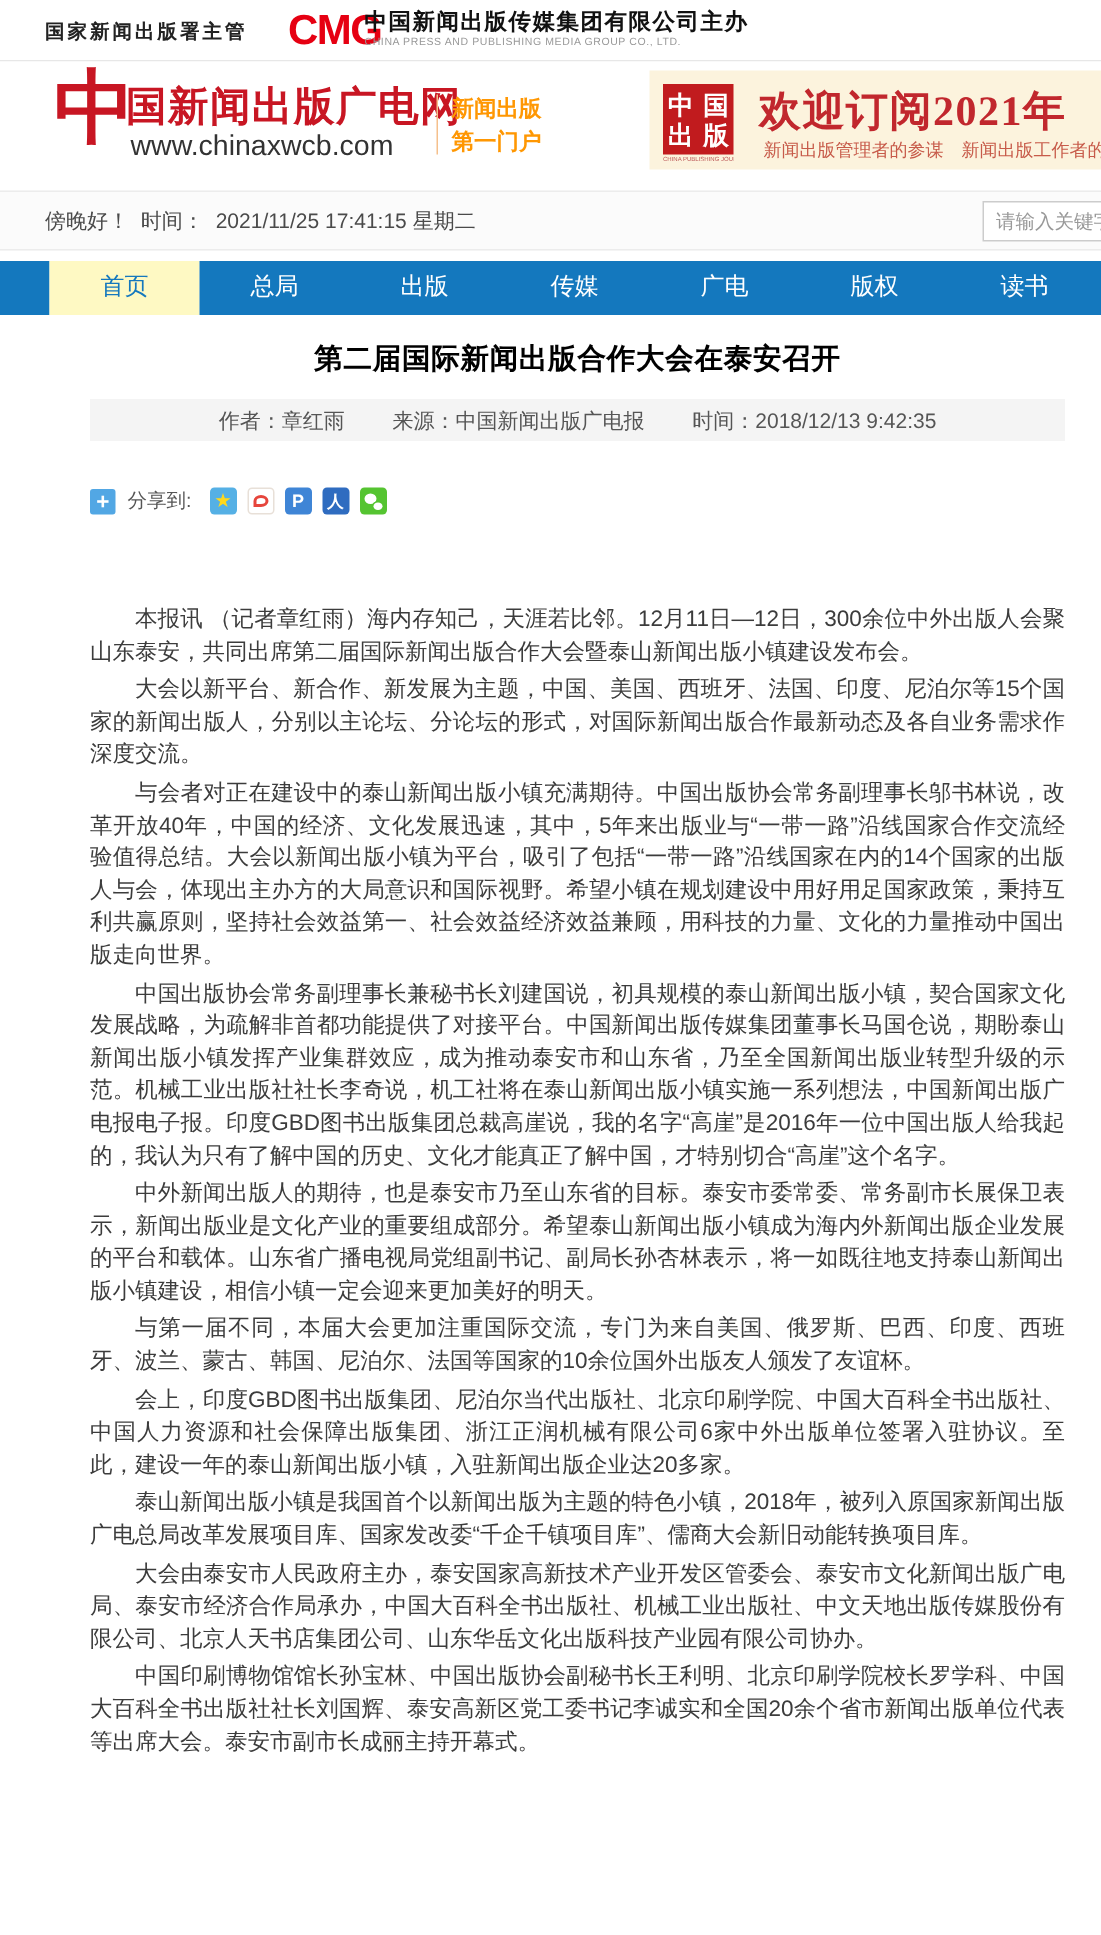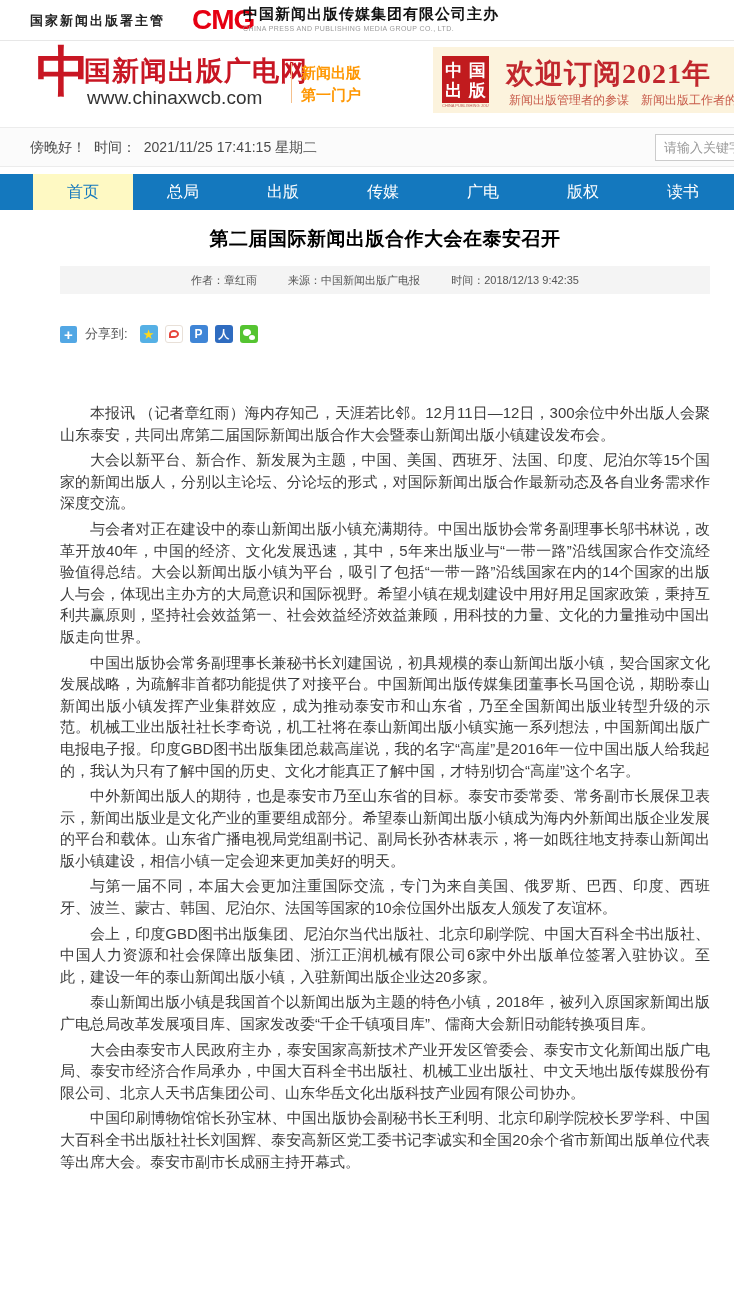--- a/index.html
+++ b/index.html
@@ -92,21 +92,21 @@
     margin-top: 21px; width: 563px; height: 41px;
     border-top: 1px solid #c9c9c9; border-right: 1px solid #c9c9c9;
     line-height: 41px; font-size: 14px; color: #3e79ae; white-space: nowrap; cursor: pointer;
   }
   .article-title {
     margin: 16px 0 0 0; text-align: center;
     font-size: 19px; font-weight: bold; color: #000; letter-spacing: .5px;
   }
   .meta {
     margin-top: 14px; height: 28px; background: #f4f4f4;
-    text-align: center; line-height: 28px; font-size: 11px; color: #555;
+    text-align: center; line-height: 28px; font-size: 14px; color: #555;
   }
   .meta .pair { margin: 0 14px; }
   .meta .lbl { color: #555; }
 
   
   .share { margin-top: 30px; display: flex; align-items: center; height: 20px; }
   .share-label { font-size: 13px; color: #555; margin: 0 12px 0 5px; }
   .s-icon {
     width: 18px; height: 18px; border-radius: 3px; margin-right: 7px;
     display: flex; align-items: center; justify-content: center;

